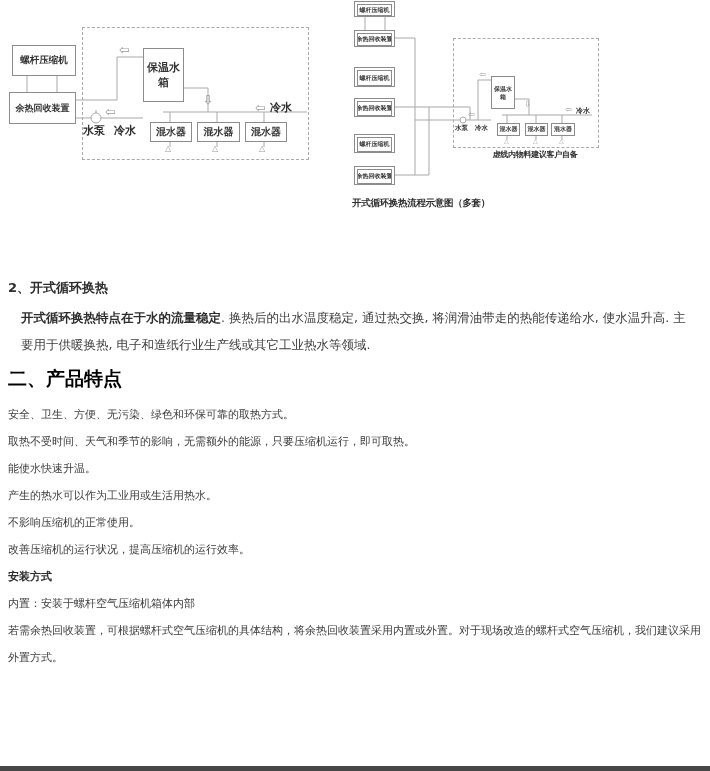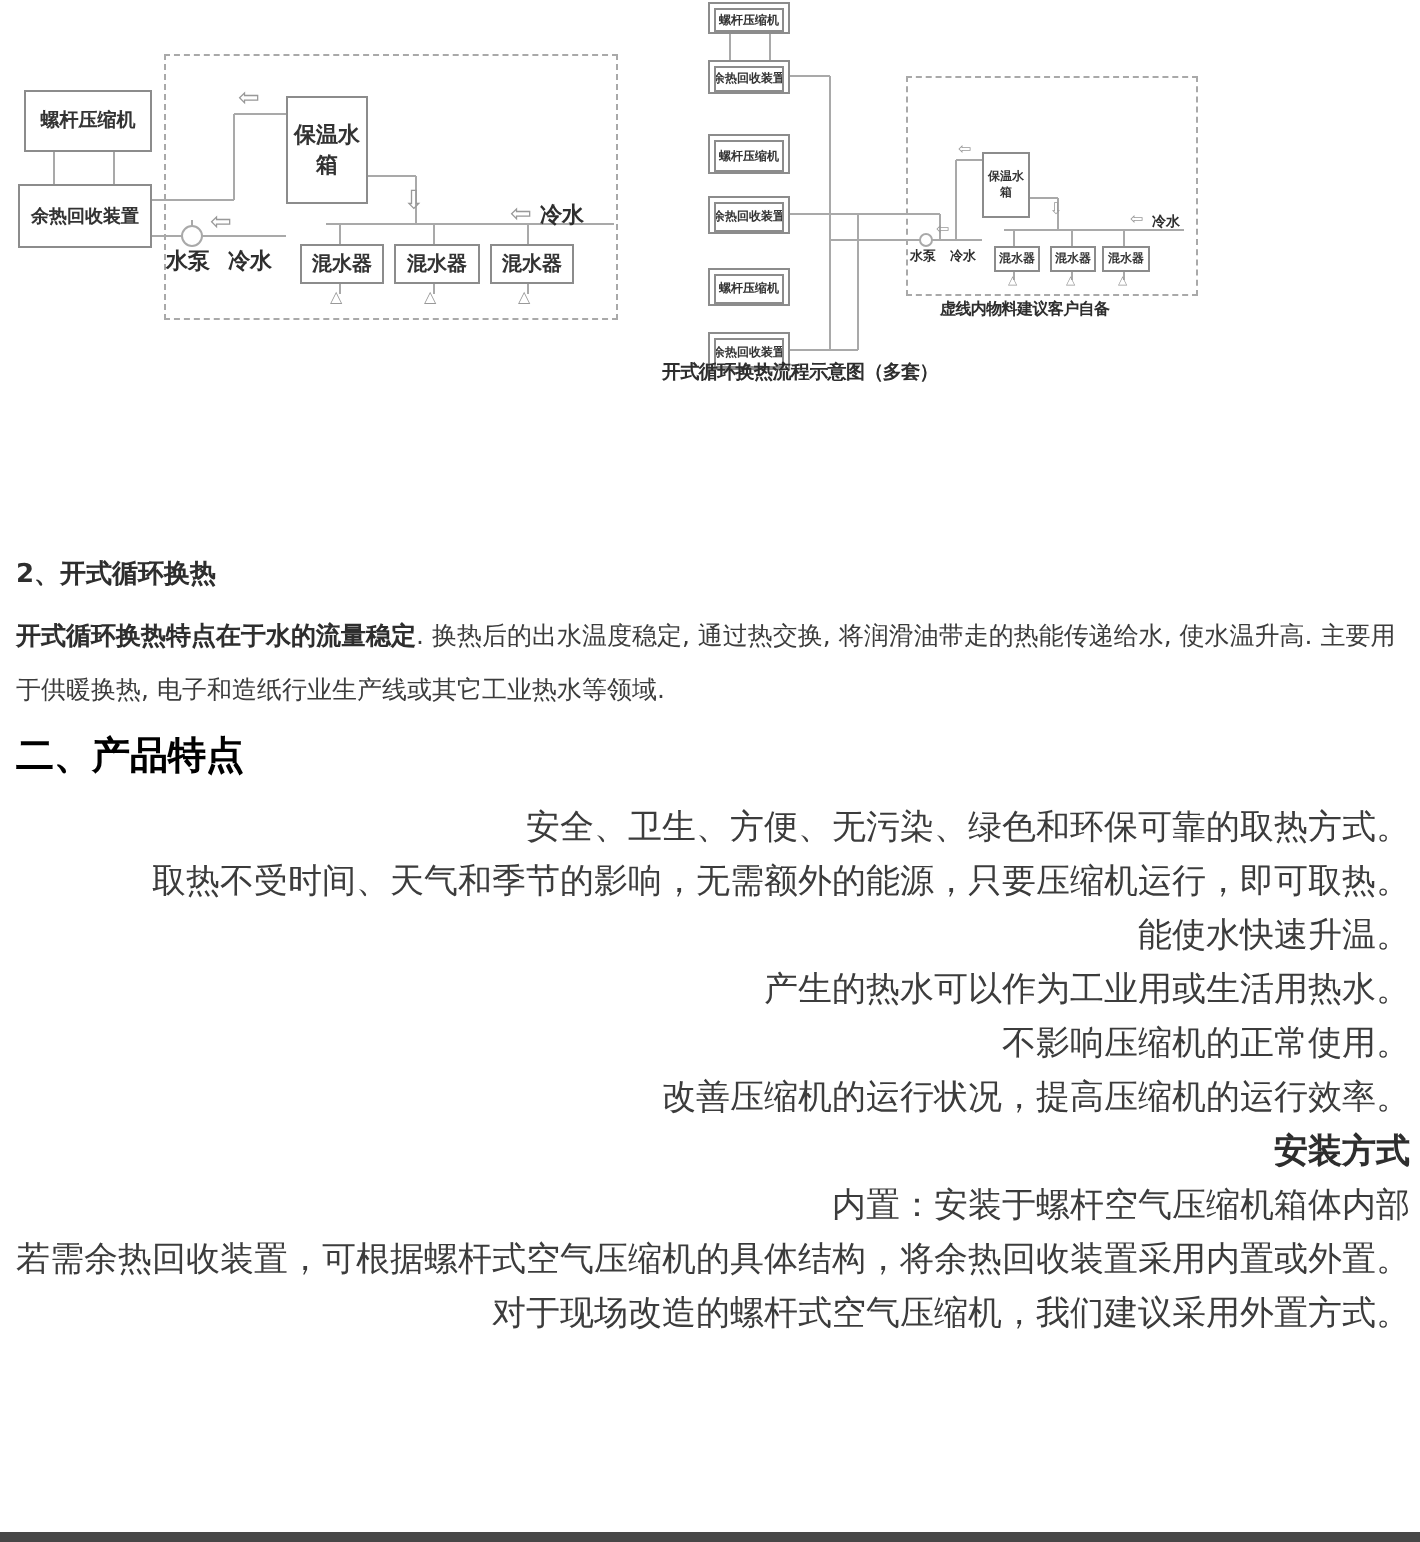--- a/index.html
+++ b/index.html
@@ -13,30 +13,30 @@
   .dz-multi{left:453px;top:38px;width:144px;height:108px;}
   .dbox{position:absolute;border:1px solid #8c8c8c;background:#fff;display:flex;
         align-items:center;justify-content:center;text-align:center;color:#333;font-weight:bold;}
   .unit-box{position:absolute;border:1px solid #8c8c8c;background:#fff;padding:2px;box-sizing:border-box;}
   .unit-box .inner{border:1px solid #8c8c8c;height:100%;display:flex;align-items:center;
         justify-content:center;font-size:6px;font-weight:bold;color:#333;white-space:nowrap;overflow:hidden;}
   .dlabel{position:absolute;font-weight:bold;color:#2e2e2e;white-space:nowrap;}
   .arrow{position:absolute;color:#999;line-height:1;}
   .arrow.down{transform:rotate(-90deg);}
   .outlet{position:absolute;color:#999;line-height:1;}
-  .caption{position:absolute;font-weight:bold;color:#2e2e2e;text-align:left;
+  .caption{position:absolute;font-weight:bold;color:#2e2e2e;text-align:center;
            font-size:9.5px;letter-spacing:-0.3px;}
   
   .text-block{position:absolute;left:8px;top:279px;width:697px;}
   .h-sub{font-size:13px;font-weight:bold;color:#2e2e2e;margin:0;line-height:18px;}
-  .lead{margin:7px 0 0;font-size:12.5px;line-height:27px;}
+  .lead{margin:7px 13px 0;font-size:12.5px;line-height:27px;}
   .lead b{color:#2e2e2e;}
   .h-main{font-size:19px;font-weight:bold;color:#000000;margin:10px 0 12px;line-height:21px;}
   .flow{margin-top:3px;}
-  .flow p{margin:0;font-size:17px;line-height:27px;text-align:right;}
+  .flow p{margin:0;font-size:11px;line-height:27px;}
   .flow p.bold{font-weight:bold;color:#2e2e2e;}
   .bottom-bar{position:absolute;left:0;top:766px;width:710px;height:5px;background:#474747;}
 </style>
 </head>
 <body>
 
 <div class="page">
 
   <div class="stage">
 
@@ -140,21 +140,21 @@
     <span class="arrow" style="left:468px;top:111px;font-size:8px;">⇦</span>
     <span class="arrow" style="left:565px;top:106px;font-size:8px;">⇦</span>
     <span class="arrow down" style="left:525px;top:100px;font-size:8px;">⇦</span>
 
     <span class="outlet" style="left:504px;top:138px;font-size:6px;">△</span>
     <span class="outlet" style="left:533px;top:138px;font-size:6px;">△</span>
     <span class="outlet" style="left:559px;top:138px;font-size:6px;">△</span>
 
     <div class="caption" style="left:470px;top:149px;width:130px;font-size:8px;">虚线内物料建议客户自备</div>
 
-    <div class="caption" style="left:331px;top:180px;width:180px;">开式循环换热流程示意图（多套）</div>
+    <div class="caption" style="left:331px;top:197px;width:180px;">开式循环换热流程示意图（多套）</div>
   </div>
 
   <div class="text-block">
     <h3 class="h-sub">2、开式循环换热</h3>
     <p class="lead"><b>开式循环换热特点在于水的流量稳定</b><span>. 换热后的出水温度稳定, 通过热交换, 将润滑油带走的热能传递给水, 使水温升高. 主要用于供暖换热, 电子和造纸行业生产线或其它工业热水等领域.</span></p>
     <h2 class="h-main">二、产品特点</h2>
     <div class="flow">
       <p>安全、卫生、方便、无污染、绿色和环保可靠的取热方式。</p>
       <p>取热不受时间、天气和季节的影响，无需额外的能源，只要压缩机运行，即可取热。</p>
       <p>能使水快速升温。</p>

